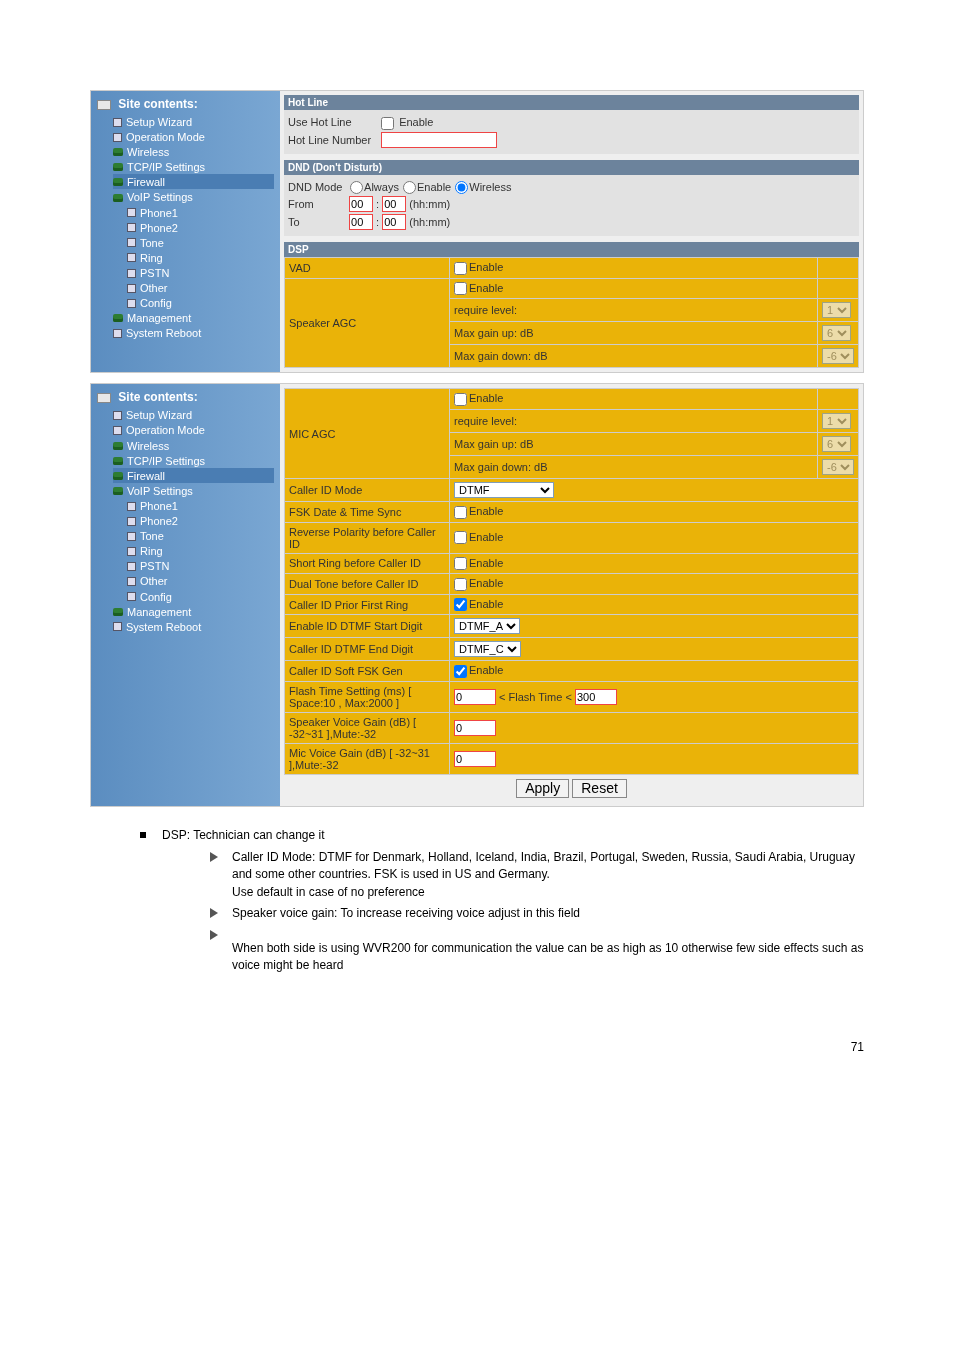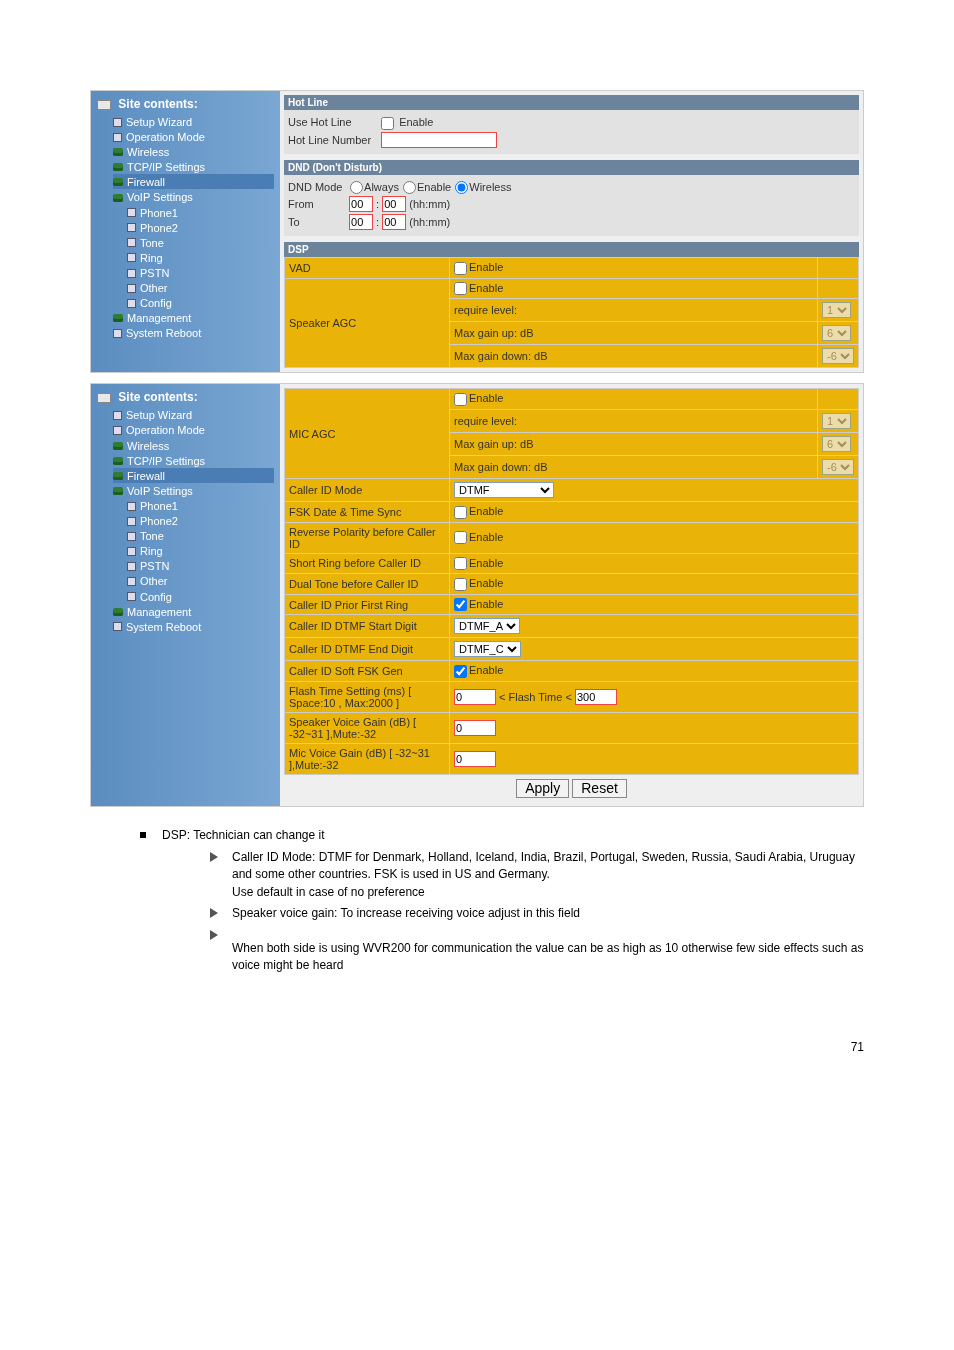--- a/index.html
+++ b/index.html
@@ -203,21 +203,21 @@
       </tr>
       <tr>
         <td class="lbl">Dual Tone before Caller ID</td>
         <td colspan="2"><input type="checkbox" class="check" style=""><span>Enable</span></td>
       </tr>
       <tr>
         <td class="lbl">Caller ID Prior First Ring</td>
         <td colspan="2"><input type="checkbox" class="check" checked="" style=""><span>Enable</span></td>
       </tr>
       <tr>
-        <td class="lbl">Caller ID DTMF Start Digit</td>
+        <td class="lbl">Enable ID DTMF Start Digit</td>
         <td colspan="2"><select><option>DTMF_A</option></select></td>
       </tr>
       <tr>
         <td class="lbl">Caller ID DTMF End Digit</td>
         <td colspan="2"><select><option>DTMF_C</option></select></td>
       </tr>
       <tr>
         <td class="lbl">Caller ID Soft FSK Gen</td>
         <td colspan="2"><input type="checkbox" class="check" checked="" style=""><span>Enable</span></td>
       </tr>

